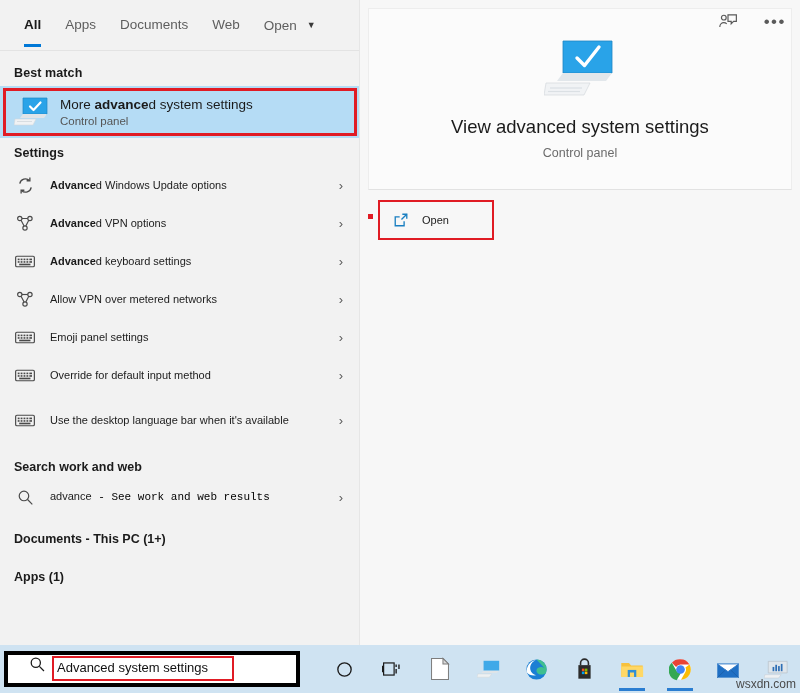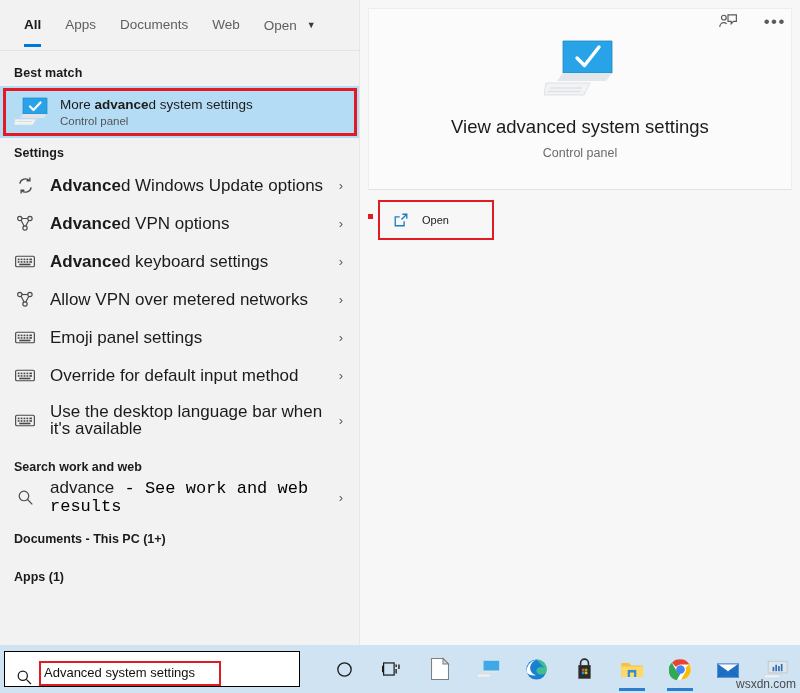--- a/index.html
+++ b/index.html
@@ -133,21 +133,21 @@
   .row.tall { height: 52px; align-items: center; }
   .row .rowicon {
     width: 22px; height: 22px;
     flex: 0 0 auto;
     margin-right: 14px;
     display: flex; align-items: center; justify-content: center;
     color: #4a4a4a;
   }
   .row .rowlabel {
     flex: 1 1 auto;
-    font-size: 17px;
+    font-size: 11px;
     color: #1b1b1b;
     line-height: 17px;
   }
   .row .rowlabel b { font-weight: bold; }
   .row .rowlabel .muted { color: #000000; font-family: Liberation Mono, monospace; }
   .row .chev {
     flex: 0 0 auto;
     color: #5a5a5a;
     font-size: 13px;
     width: 14px;
@@ -256,25 +256,25 @@
     width: 800px; height: 48px;
     background: #cfe3f2;
     display: flex;
     align-items: center;
   }
   .search-box {
     margin-left: 4px;
     width: 386px;
     height: 36px;
     background: #ffffff;
-    border: 1px solid #000000;
-    display: flex;
-    align-items: flex-end;
-    position: relative;
-    padding-left: 10px;
+    border: 4px solid #000000;
+    display: flex;
+    align-items: flex-start;
+    position: relative;
+    padding-left: 20px;
   }
   .search-box .sicon {
     width: 18px; height: 18px;
     margin-right: 6px;
     color: #1b1b1b;
     flex: 0 0 auto;
     display: flex; align-items: center; justify-content: center;
   }
   .search-text-wrap {
     position: relative;

